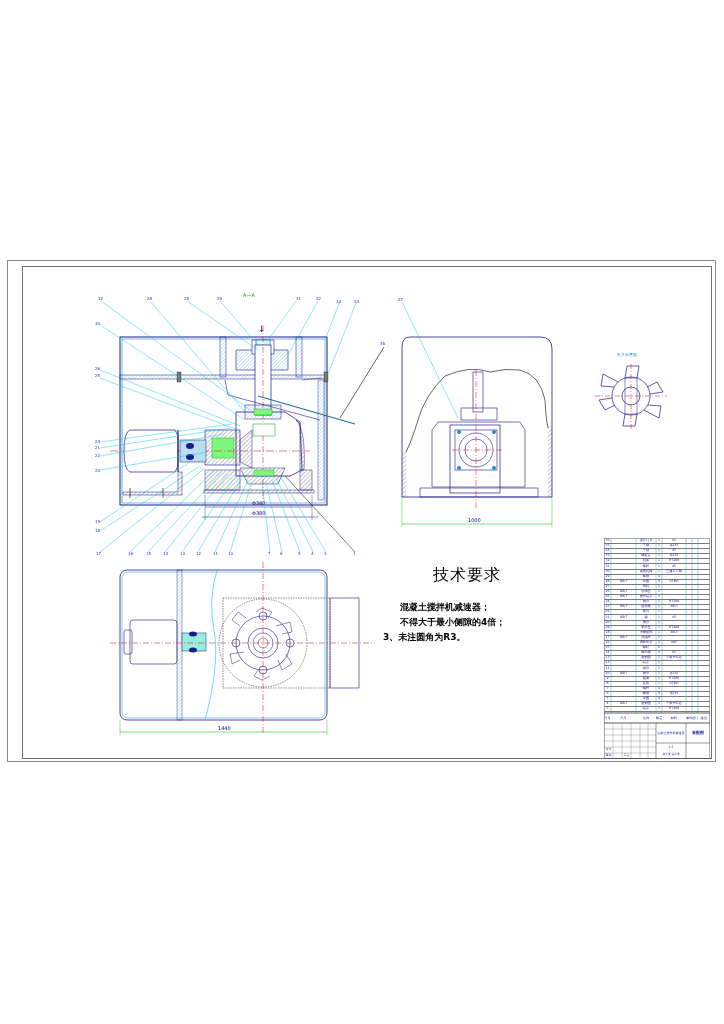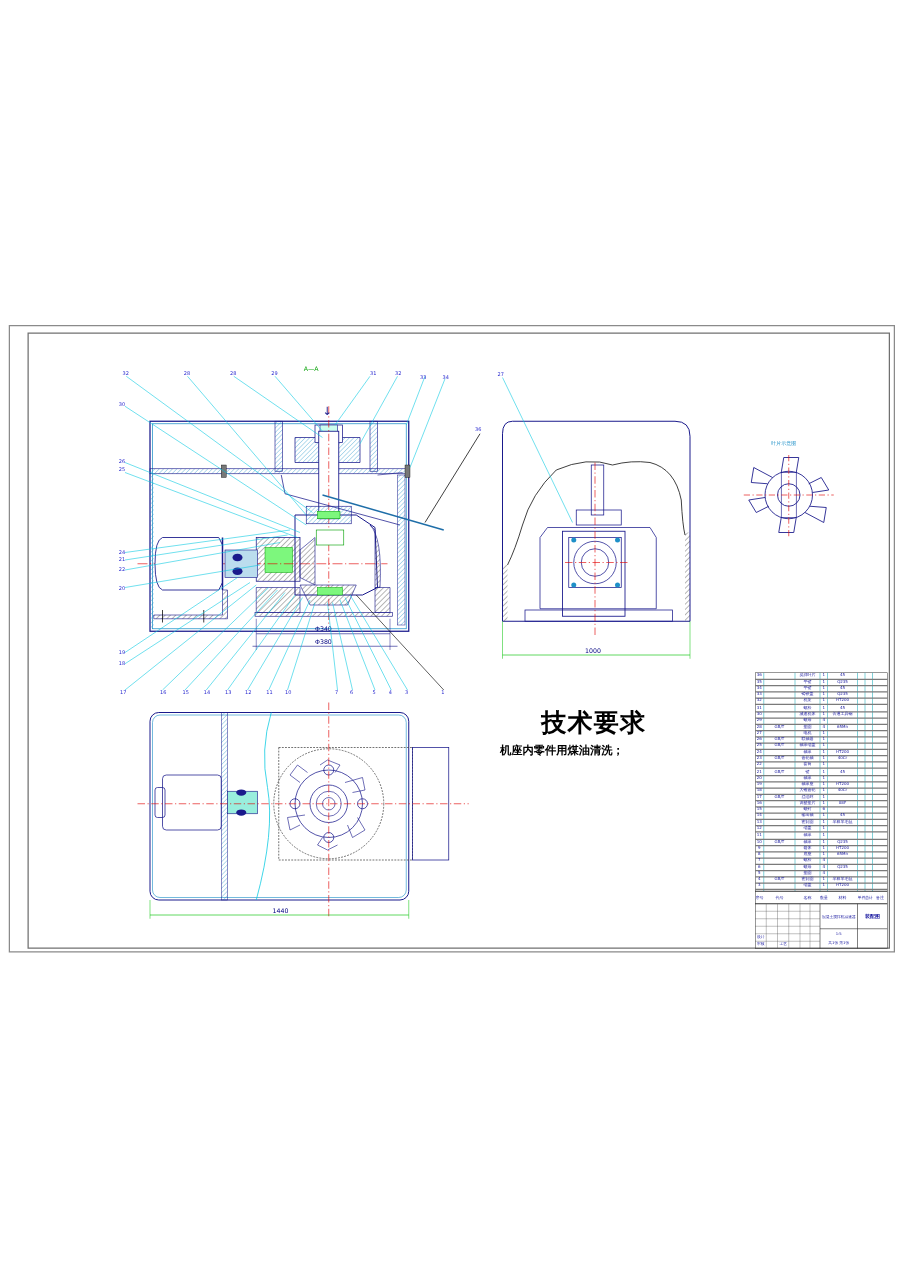--- a/index.html
+++ b/index.html
@@ -1,21 +1,21 @@
 <!DOCTYPE html>
 <html><head>
 <meta charset="utf-8">
 <style>
   html,body{margin:0;padding:0;background:#ffffff;}
   body{width:724px;height:1024px;position:relative;overflow:hidden;font-family:"DejaVu Sans",sans-serif;}
   .sheet{position:absolute;left:7px;top:260px;width:709px;height:502px;border:1px solid #8a8a8a;box-sizing:border-box;}
   .frame{position:absolute;left:22px;top:266px;width:690px;height:493px;border:1.5px solid #707070;box-sizing:border-box;}
   svg.draw{position:absolute;left:0;top:0;width:724px;height:1024px;}
   .tech{position:absolute;left:383px;top:565px;width:230px;color:#000;}
-  .tech h2{font-family:"DejaVu Serif",serif;font-size:20px;font-weight:bold;margin:0 0 2px 50px;letter-spacing:1px;}
+  .tech h2{font-family:"DejaVu Serif",serif;font-size:16px;font-weight:normal;margin:0 0 14px 50px;letter-spacing:1px;}
   .tech p{font-size:9px;font-weight:bold;margin:0;line-height:15px;}
   .tech p.indent{padding-left:17px;}
   .lbl{font-family:"DejaVu Sans",sans-serif;font-size:4px;fill:#2a2ad0;}
   .dim{font-family:"DejaVu Sans",sans-serif;font-size:5px;fill:#000080;}
   .bom{position:absolute;left:604px;top:538px;width:106px;height:221px;}
   .bom-row{position:absolute;left:0;width:106px;height:6px;border-bottom:0.6px solid #7a7a7a;}
   .bom-cell{position:absolute;top:0;height:6px;font-size:3.2px;color:#1a1aa0;line-height:6px;text-align:center;overflow:hidden;white-space:nowrap;}
 </style>
 </head>
 <body>
@@ -249,21 +249,23 @@
     <line x1="110" y1="643" x2="375" y2="643" stroke="#e00000" stroke-width="0.5" stroke-dasharray="6,2,1,2"></line>
     <line x1="120" y1="732" x2="327" y2="732" stroke="#00c000" stroke-width="0.5"></line>
     <line x1="120" y1="720" x2="120" y2="735" stroke="#00c000" stroke-width="0.4"></line>
     <line x1="327" y1="720" x2="327" y2="735" stroke="#00c000" stroke-width="0.4"></line>
     <text class="dim" x="218" y="730">1440</text>
   </g>
 </svg>
 
 <div class="tech">
   <h2>技术要求</h2>
-  <p class="indent">机座内零件用煤油清洗；</p>
+  <p class="indent">混凝土搅拌机减速器；</p>
+  <p class="indent">不得大于最小侧隙的4倍；</p>
+  <p><span>3、</span><span>未注圆角为R3。</span></p>
 </div>
 
 <div class="bom" id="bom">
   <svg width="106" height="221" viewBox="0 0 106 221" style="position:absolute;left:0;top:0;">
     <rect x="0" y="0" width="106" height="221" fill="none" stroke="#333" stroke-width="0.8"></rect>
     <g stroke="#00a0b0" stroke-width="0.4">
       <line x1="7" y1="0" x2="7" y2="175"></line>
       <line x1="32" y1="0" x2="32" y2="175"></line>
       <line x1="52" y1="0" x2="52" y2="175"></line>
       <line x1="58" y1="0" x2="58" y2="175"></line>

